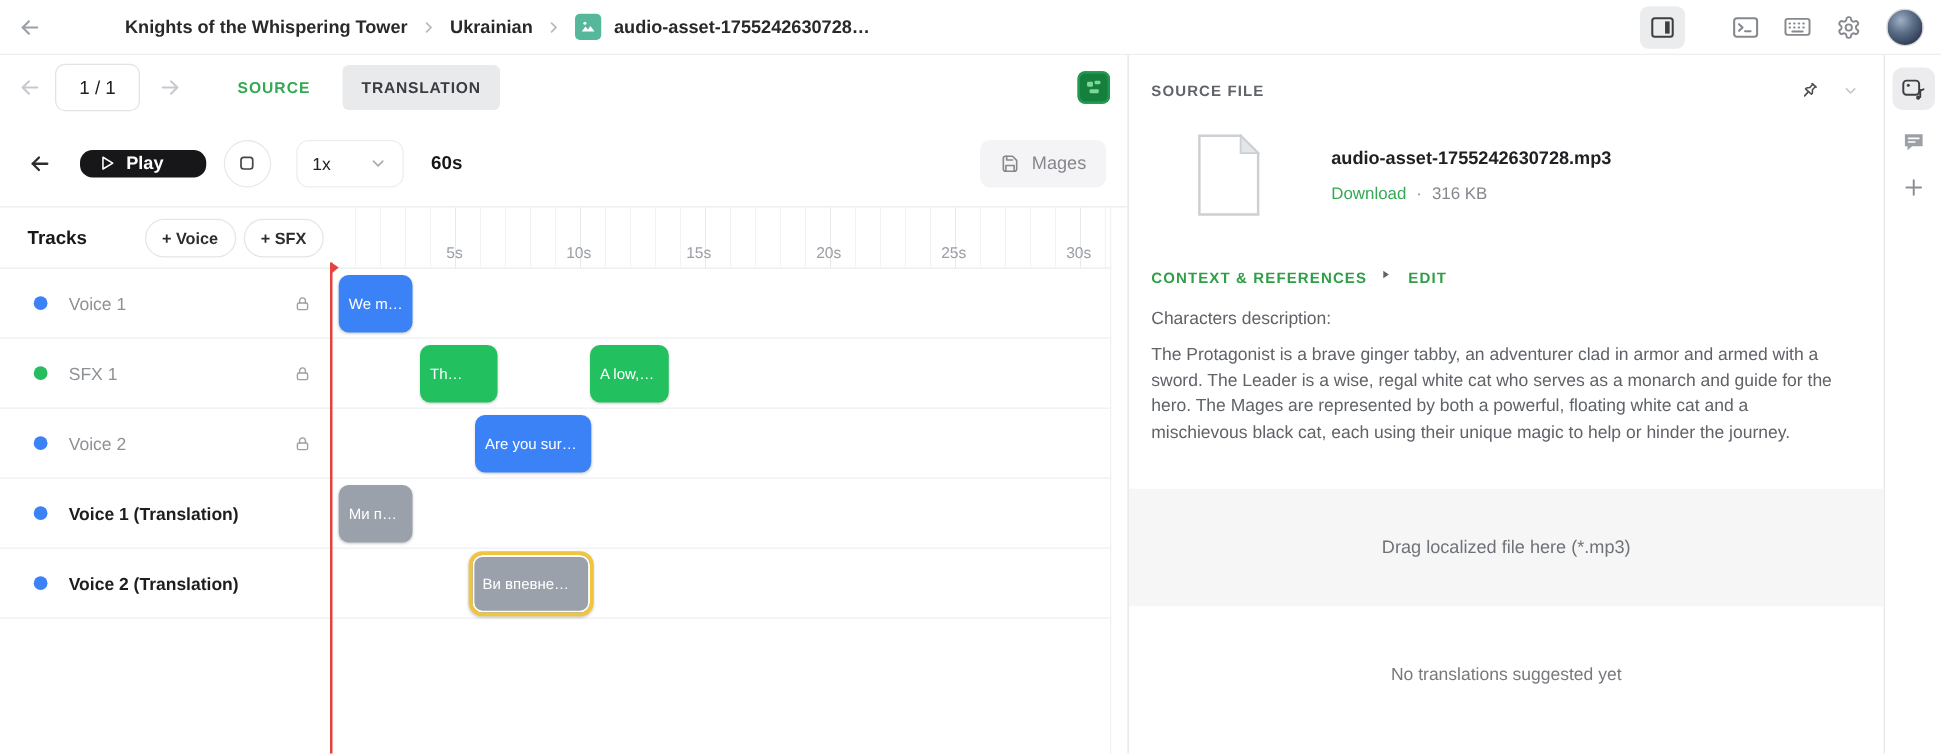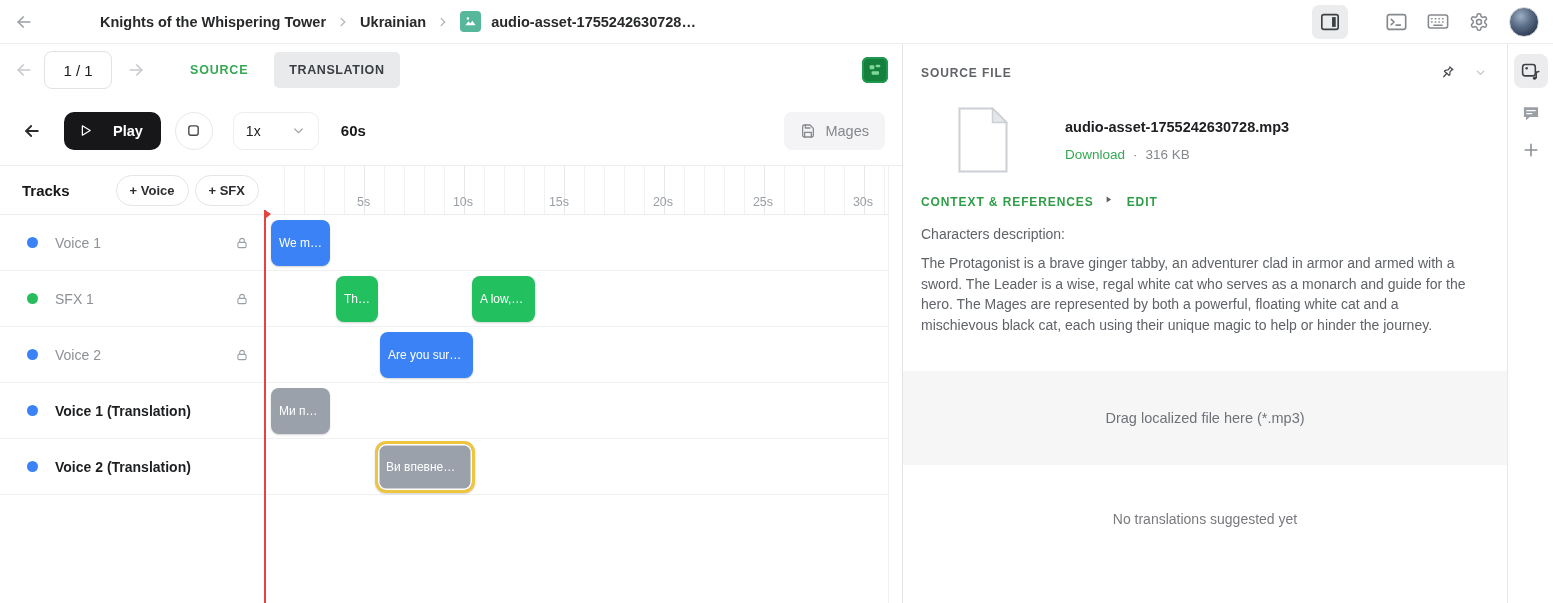--- a/index.html
+++ b/index.html
@@ -30,21 +30,21 @@
 
   
   .toolbar1 { height:52px; display:flex; align-items:center; padding-left:14px; position:relative; }
   .pager-box { width:68px; height:38px; border:1px solid #e1e3e6; border-radius:8px; display:flex; align-items:center; justify-content:center; font-size:15px; margin:0 14px 0 10px; background:#fff; }
   .tab-source { margin-left:44px; font-size:12.5px; font-weight:700; letter-spacing:.8px; color:#34a853; cursor:pointer; }
   .tab-translation { margin-left:26px; font-size:12.5px; font-weight:700; letter-spacing:.6px; color:#3a3d41; background:#e9eaec; border-radius:5px; padding:11px 15px; cursor:pointer; }
   .mini-logo { position:absolute; right:14px; top:50%; transform:translateY(-50%); width:26px; height:26px; border-radius:6px; background:#15803d; display:flex; align-items:center; justify-content:center; box-shadow:inset 0 0 0 2px #1d9a4d; }
 
   
   .toolbar2 { height:70px; display:flex; align-items:center; padding:0 17px 0 22px; border-bottom:1px solid #ececee; }
-  .play-btn { margin-left:22px; height:38px; background:#17171a; color:#fff; border:none; border-radius:10px; display:flex; align-items:center; gap:20px; padding:0 18px 0 14px; font-size:14.5px; font-weight:600; font-family:inherit; cursor:pointer; }
+  .play-btn { margin-left:22px; height:22px; background:#17171a; color:#fff; border:none; border-radius:10px; display:flex; align-items:center; gap:8px; padding:0 34px 0 14px; font-size:14.5px; font-weight:600; font-family:inherit; cursor:pointer; }
   .stop-btn { margin-left:14px; width:38px; height:38px; border-radius:50%; border:1px solid #e8e8ea; background:#fff; display:flex; align-items:center; justify-content:center; cursor:pointer; }
   .speed-select { margin-left:20px; width:86px; height:38px; border:1px solid #ededf0; border-radius:10px; display:flex; align-items:center; justify-content:space-between; padding:0 12px; cursor:pointer; background:#fff; }
   .speed-select .val { font-size:14px; color:#202124; }
   .duration { margin-left:22px; font-size:15px; font-weight:700; color:#17171a; }
   .save-btn { margin-left:auto; height:38px; background:#f4f4f6; border:none; border-radius:8px; display:flex; align-items:center; gap:9px; padding:0 16px; font-size:14.5px; color:#85878c; font-family:inherit; cursor:pointer; }
 
   
   .tracks-area { width:889px; }
   .tracks-head { height:49px; display:flex; border-bottom:1px solid #ececee; }
   .tracks-head-left { width:265px; display:flex; align-items:center; padding:0 6px 0 22px; }
@@ -82,21 +82,21 @@
   .side-panel { width:605px; background:#fff; border-right:1px solid #e6e8ea; display:flex; flex-direction:column; }
   .panel-head { display:flex; align-items:center; padding:20px 20px 0 18px; }
   .panel-title { font-size:12px; font-weight:700; letter-spacing:.9px; color:#606368; }
   .panel-head-icons { margin-left:auto; display:flex; align-items:center; gap:18px; }
   .file-row { display:flex; margin-top:26px; padding-left:55px; }
   .file-texts { margin-left:57px; padding-top:12px; }
   .file-name { font-size:14.5px; font-weight:600; color:#202124; }
   .file-sub { margin-top:12px; font-size:13.5px; display:flex; align-items:center; gap:8px; }
   .dl-link { color:#34a853; font-weight:500; cursor:pointer; }
   .file-sep, .file-size { color:#84888d; }
-  .context-row { display:flex; align-items:flex-start; gap:10px; margin-top:22px; padding:0 18px; }
+  .context-row { display:flex; align-items:flex-start; gap:10px; margin-top:42px; padding:0 18px; }
   .context-label { font-size:12px; font-weight:700; letter-spacing:.9px; color:#2f9e47; cursor:pointer; }
   .edit-label { font-size:12px; font-weight:700; letter-spacing:.9px; color:#2f9e47; margin-left:4px; cursor:pointer; }
   .desc-head { margin-top:17px; padding:0 18px; font-size:14px; color:#5f6368; }
   .desc-body { margin-top:11px; padding:0 28px 0 18px; font-size:14px; line-height:20.5px; color:#5f6368; }
   .upload-band { margin-top:36px; height:94px; background:#f6f6f7; display:flex; align-items:center; justify-content:center; gap:2px; }
   .upload-hint { font-size:14.5px; color:#6f7378; }
   .select-file-btn { border:2px solid #44a156; color:#2f9e47; background:#fdfdfd; border-radius:4px; padding:10px 13px; font-size:12.5px; font-weight:700; letter-spacing:.5px; font-family:inherit; cursor:pointer; }
   .empty-state { margin-top:46px; text-align:center; font-size:14px; color:#77797d; }
 
   
@@ -273,21 +273,21 @@
           <span class="dot green"></span>
           <span class="track-label">SFX 1</span>
           <span class="lock">
               <svg width="14" height="14" viewBox="0 0 24 24" fill="none" stroke="#9aa0a6" stroke-width="1.9" stroke-linecap="round">
                 <rect x="5" y="11" width="14" height="9" rx="2"></rect>
                 <path d="M8 11V8a4 4 0 0 1 8 0v3"></path>
               </svg>
             </span>
         </div>
         <div class="lane">
-          <div class="clip green" style="left:71px;width:42px;">Th…</div>
+          <div class="clip green" style="left:71px;width:62px;">Th…</div>
           <div class="clip green" style="left:207px;width:63px;">A low,…</div>
         </div>
       </div>
 
       <div class="track-row">
         <div class="track-cell">
           <span class="dot blue"></span>
           <span class="track-label">Voice 2</span>
           <span class="lock">
               <svg width="14" height="14" viewBox="0 0 24 24" fill="none" stroke="#9aa0a6" stroke-width="1.9" stroke-linecap="round">

